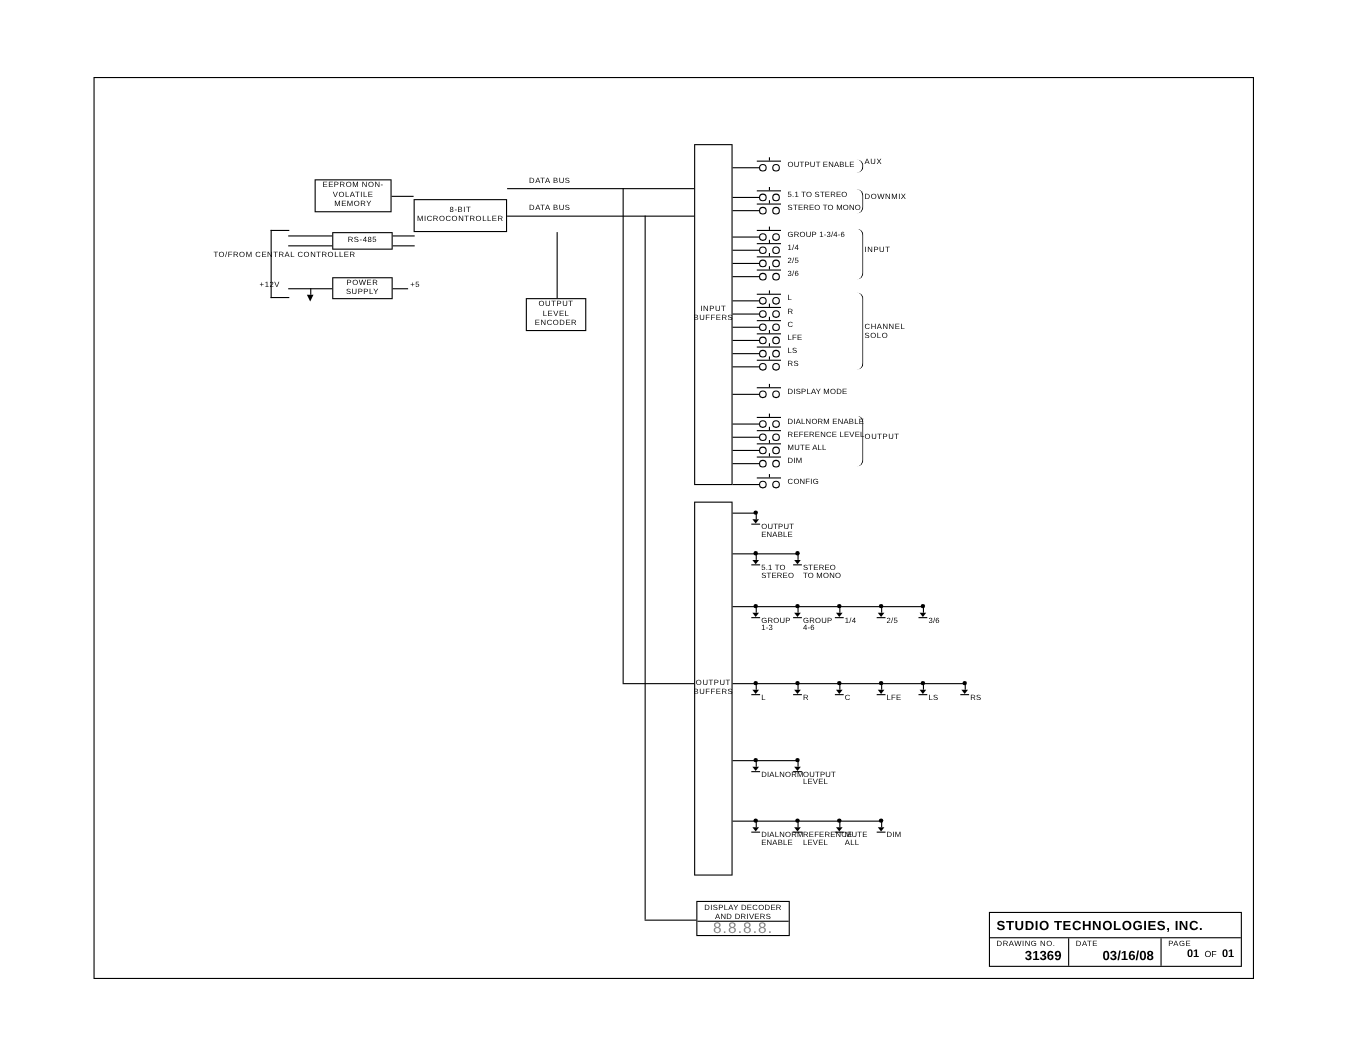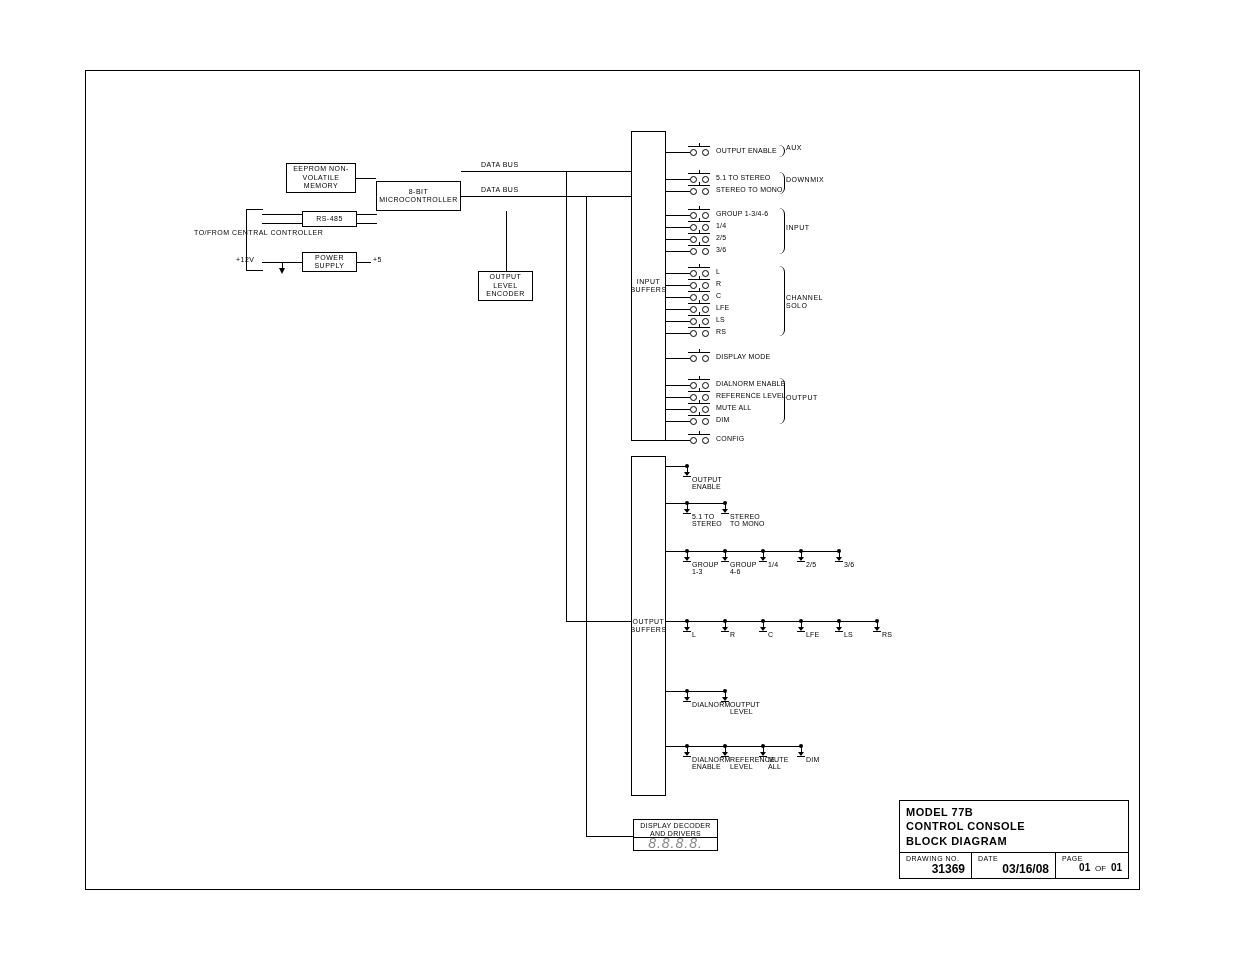--- a/index.html
+++ b/index.html
@@ -219,21 +219,20 @@
   .tb-page .of {
     font-size: 8px;
     font-weight: normal;
     padding: 0 2px;
   }
 
   
   .seven-seg {
     font-family: "Arial Narrow", Arial, sans-serif;
     font-size: 14px;
-    font-style: italic;
     letter-spacing: 1px;
     color: #888;
   }
 </style>
 </head>
 <body>
 
 <div class="page">
   <div class="outer-frame">
 
@@ -578,23 +577,21 @@
           <span class="arrowhead"></span>
           <span class="bar"></span>
                      <span class="led-lbl">DIM</span>
         </div>
       </div>
 
     <div class="doc-id">M77BBD_A</div>
 
     <div class="title-block">
       <div class="tb-row">
-        <div class="tb-title" style="white-space:pre-line;">MODEL 77B
-CONTROL CONSOLE
-BLOCK DIAGRAM</div>
+        <div class="tb-company">STUDIO TECHNOLOGIES, INC.</div>
       </div>
       <div class="tb-row" style="padding:0;">
         <div class="tb-cell" style="width:72px;">
           <span class="tb-cell-k">DRAWING NO.</span>
           <span class="tb-cell-v">31369</span>
         </div>
         <div class="tb-cell" style="width:84px;">
           <span class="tb-cell-k">DATE</span>
           <span class="tb-cell-v">03/16/08</span>
         </div>

